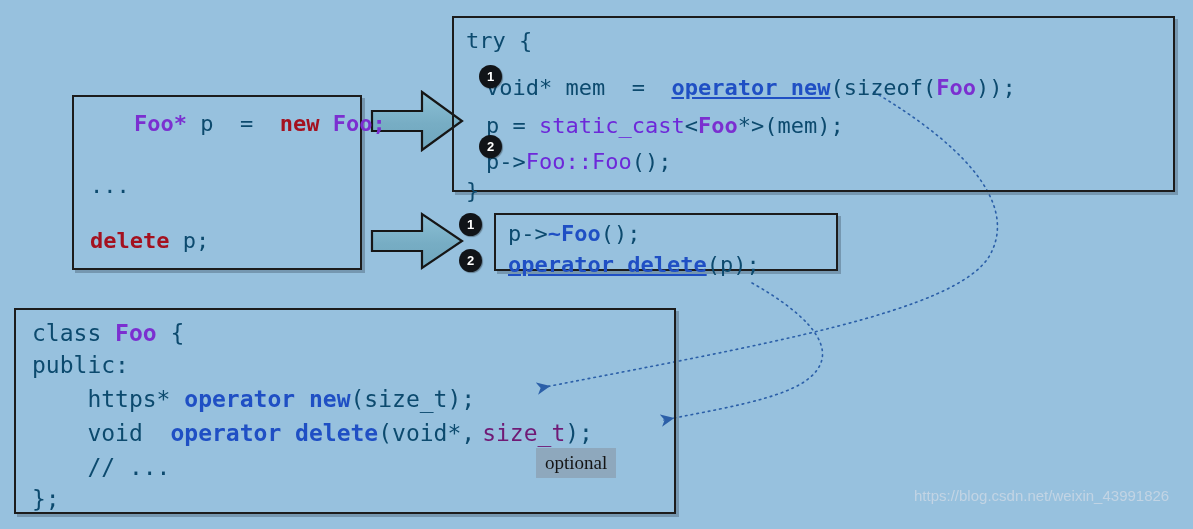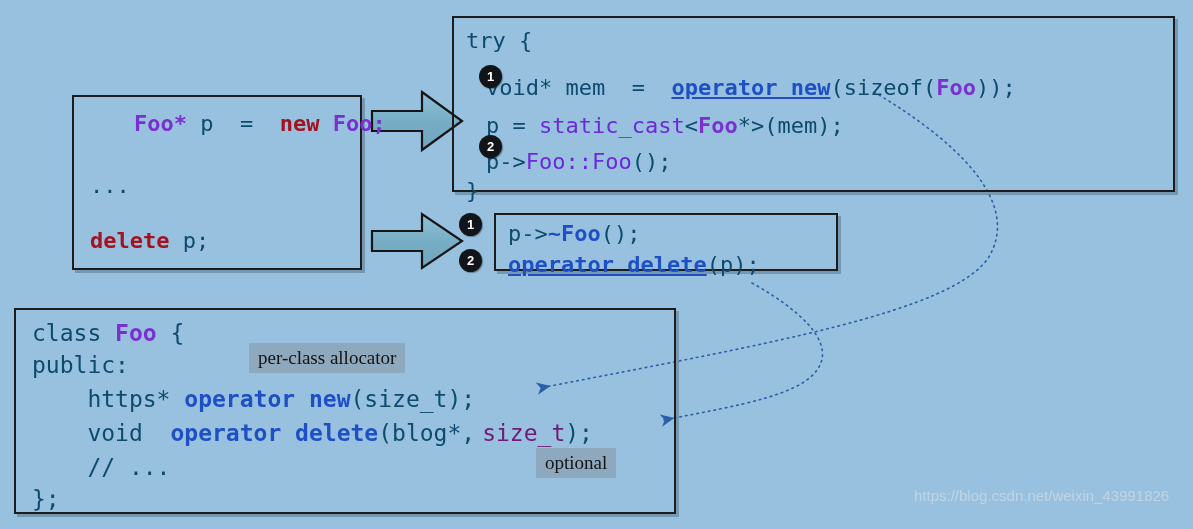--- a/index.html
+++ b/index.html
@@ -209,28 +209,27 @@
 
   <div class="code-box" id="box-delete-expansion">
     <div class="codeline d1"><span class="t-plain">p-&gt;</span><span class="t-softb">~Foo</span><span class="t-plain">();</span></div>
     <div class="codeline d2"><span class="t-op">operator delete</span><span class="t-plain">(p);</span></div>
   </div>
 
   <div class="code-box" id="box-class-def">
     <div class="codeline c1"><span class="t-plain">class </span><span class="t-type">Foo</span><span class="t-plain"> {</span></div>
     <div class="codeline c2"><span class="t-plain">public:</span></div>
     <div class="codeline c3"><span class="t-plain">    https* </span><span class="t-opb">operator new</span><span class="t-plain">(size_t);</span></div>
-    <div class="codeline c4"><span class="t-plain">    void  </span><span class="t-opb">operator delete</span><span class="t-plain">(blog*,</span><span class="t-size">size_t</span><span class="t-plain">);</span></div>
+    <div class="codeline c4"><span class="t-plain">    void  </span><span class="t-opb">operator delete</span><span class="t-plain">(void*,</span><span class="t-size">size_t</span><span class="t-plain">);</span></div>
     <div class="codeline c5"><span class="t-plain">    // ...</span></div>
     <div class="codeline c6"><span class="t-plain">};</span></div>
   </div>
 
   <div class="badge" id="badge-new-1">1</div>
   <div class="badge" id="badge-new-2">2</div>
   <div class="badge" id="badge-del-1">1</div>
   <div class="badge" id="badge-del-2">2</div>
 
-  <div class="callout" id="callout-per-class">per-class allocator</div>
   <div class="callout" id="callout-optional">optional</div>
 
   <div id="watermark">https://blog.csdn.net/weixin_43991826</div>
 
 </div>
 
 </body></html>

